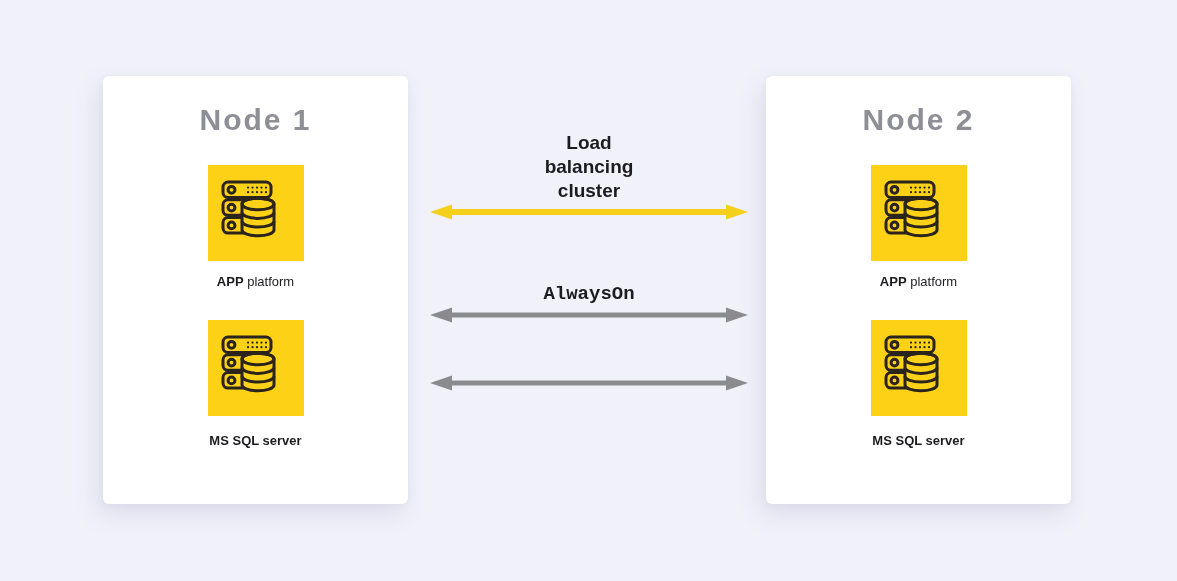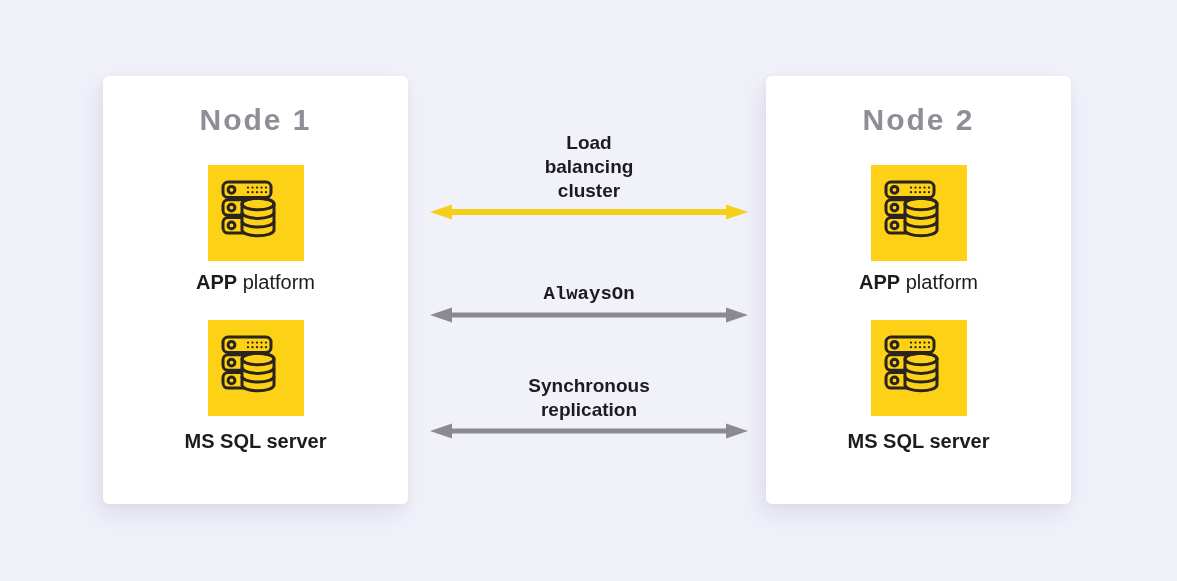--- a/index.html
+++ b/index.html
@@ -44,21 +44,21 @@
     display: flex;
     align-items: center;
     justify-content: center;
   }
   .icon-tile.first  { margin-top: 28px; }
   .icon-tile.second { margin-top: 26px; }
   .icon-tile svg { display: block; }
 
   .item-label {
     margin: 0;
-    font-size: 20px;
+    font-size: 13px;
     line-height: 24px;
     color: var(--text-dark, #1C1B1F);
     font-weight: 400;
   }
   .item-label.first  { margin-top: 9px; }
   .item-label.second { margin-top: 13px; }
   .label-strong { font-weight: 800; }
 
   
   .connector {
@@ -241,22 +241,20 @@
   <div class="connector c1" style="color: rgb(139, 139, 143);">
     <p class="connector-label">AlwaysOn</p>
     <svg class="arrow-svg" width="322" height="18" viewBox="0 0 322 18">
       <line class="shaft" x1="20" y1="9" x2="302" y2="9" stroke-width="5"></line>
       <polygon class="head" points="24,1.5 2,9 24,16.5"></polygon>
       <polygon class="head" points="298,1.5 320,9 298,16.5"></polygon>
     </svg>
   </div>
 
   <div class="connector c2" style="color: rgb(139, 139, 143);">
-    <p class="connector-label">Synchronous
-replication</p>
     <svg class="arrow-svg" width="322" height="18" viewBox="0 0 322 18">
       <line class="shaft" x1="20" y1="9" x2="302" y2="9" stroke-width="5"></line>
       <polygon class="head" points="24,1.5 2,9 24,16.5"></polygon>
       <polygon class="head" points="298,1.5 320,9 298,16.5"></polygon>
     </svg>
   </div>
 
 </div>
 
 </body></html>

